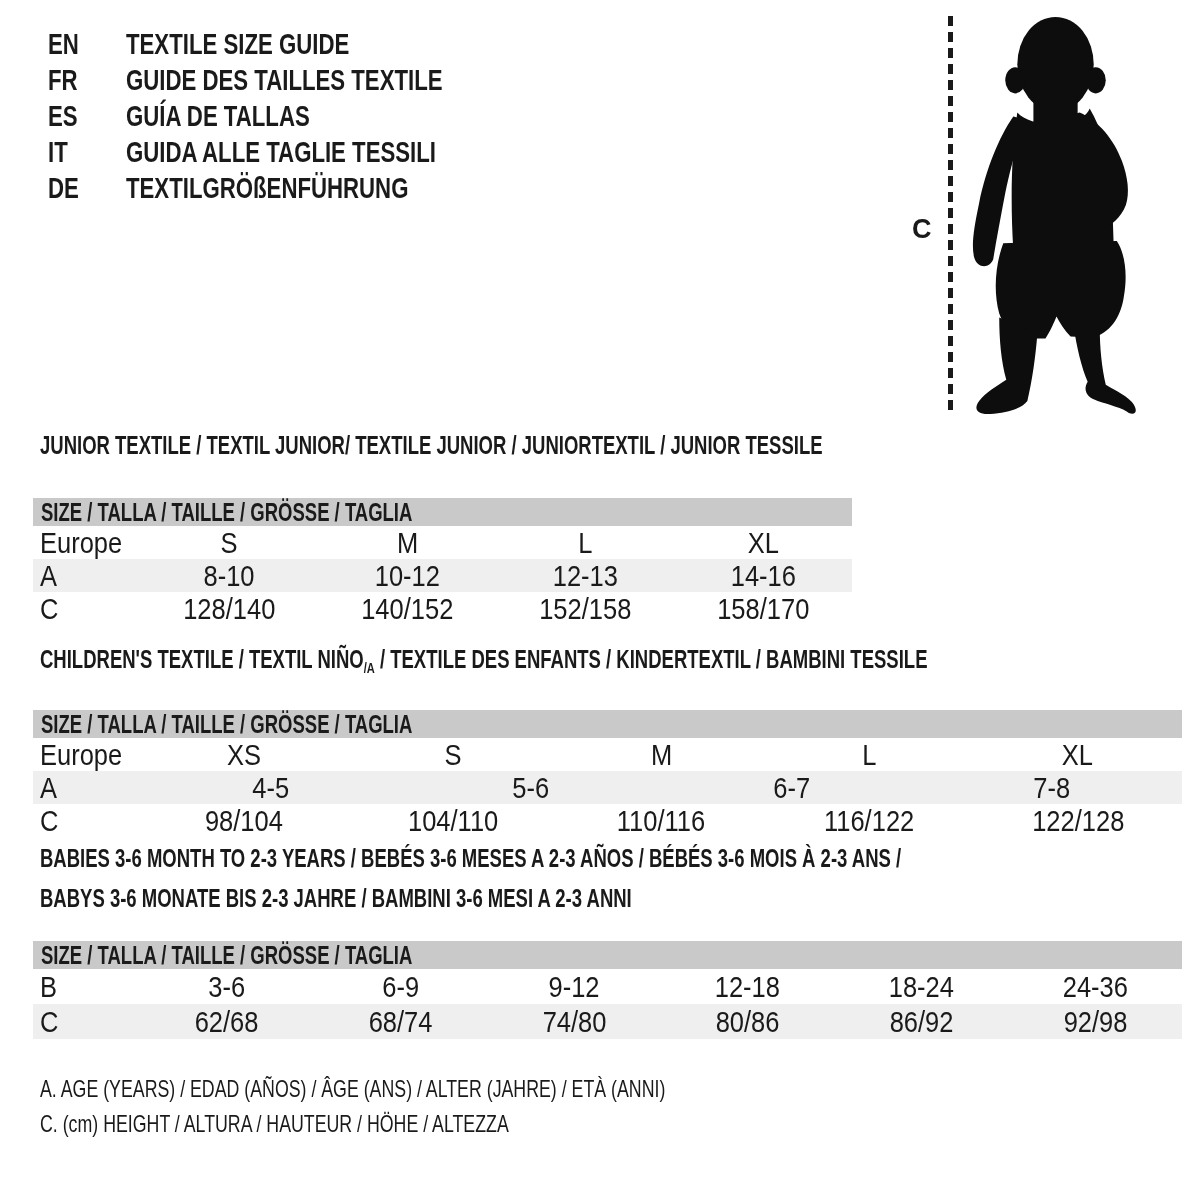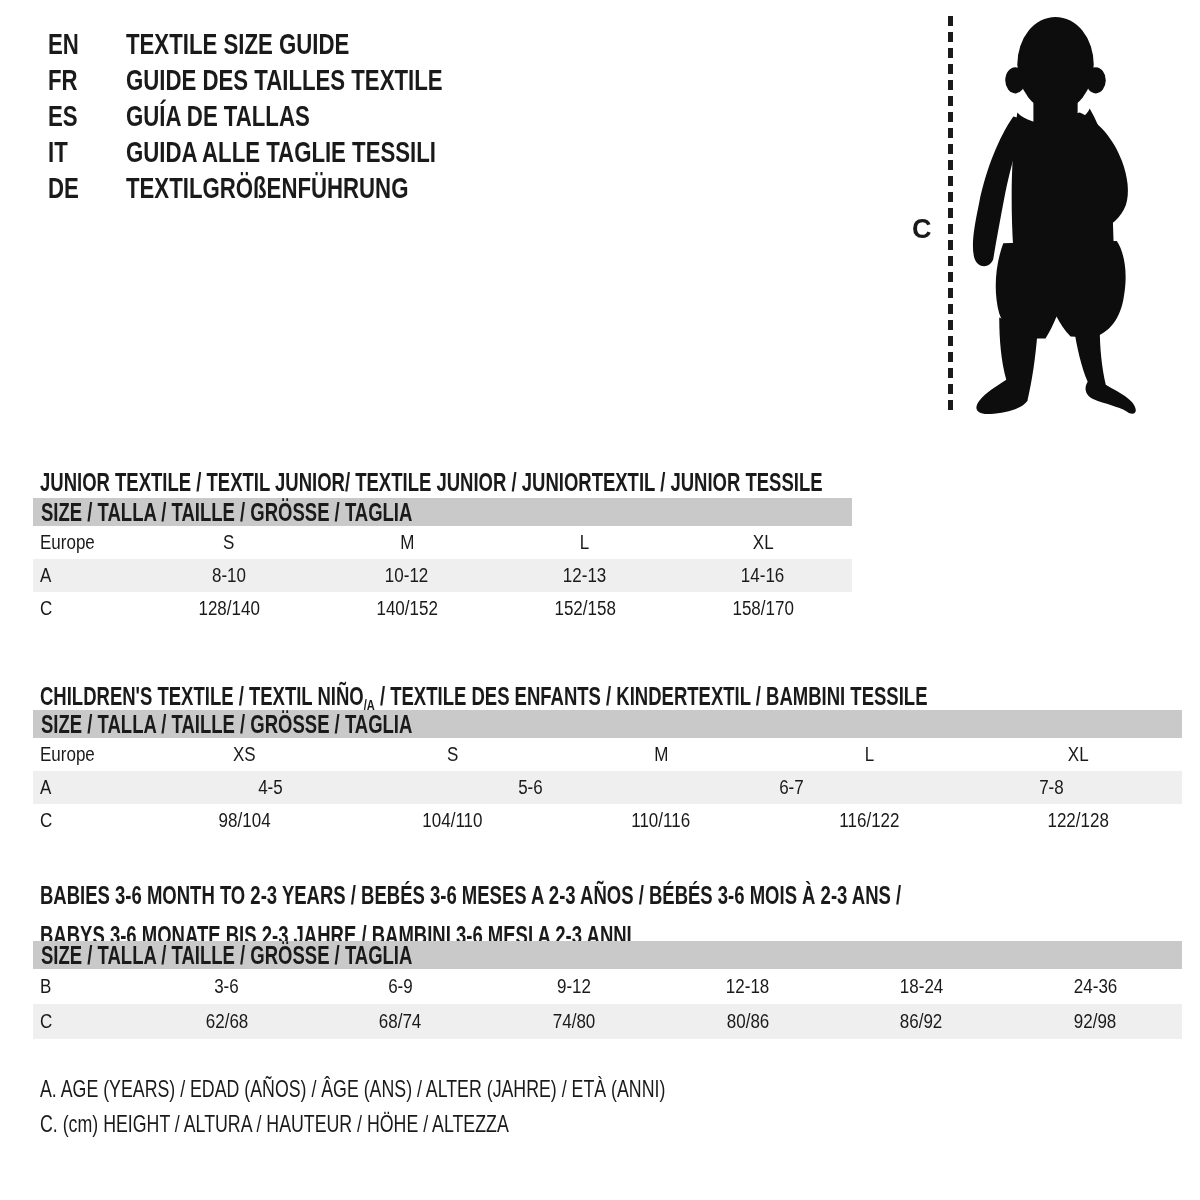--- a/index.html
+++ b/index.html
@@ -18,28 +18,28 @@
   .lang-code{width:78px;}
 
   
   .hline{position:absolute;left:948px;top:16px;width:5px;height:400px;
          background:repeating-linear-gradient(to bottom,var(--ink,#151515) 0 10px,transparent 10px 16px);}
   .c-label{position:absolute;left:912px;top:214px;font-size:27px;font-weight:700;}
   .baby{position:absolute;left:968px;top:16px;}
   .baby path,.baby ellipse,.baby rect{fill:var(--sil,#0d0d0d);}
 
   
-  .sec-title{position:absolute;left:40px;font-size:25px;font-weight:700;line-height:27px;margin-top:37px;}
+  .sec-title{position:absolute;left:40px;font-size:25px;font-weight:700;line-height:27px;}
   .sub{font-size:0.6em;vertical-align:-0.35em;}
 
   
   .stable{position:absolute;left:33px;}
   .band{height:28px;background:var(--band,#c9c9c9);display:flex;align-items:center;
         padding-left:8px;box-sizing:border-box;font-size:25px;font-weight:700;margin-top:16px;}
-  .trow{display:flex;align-items:center;height:33px;font-size:20px;}
+  .trow{display:flex;align-items:center;height:33px;font-size:30px;}
   .trow.h35{height:35px;}
   .trow.shade{background:var(--shade,#efefef);}
   .rlabel{width:107px;padding-left:7px;box-sizing:border-box;}
   .cell{flex:1;text-align:center;}
 
   
   .legend{position:absolute;left:40px;top:1068px;}
   .legend-line{display:flex;align-items:flex-end;height:35px;font-size:24px;font-weight:400;}
 </style>
 </head>

